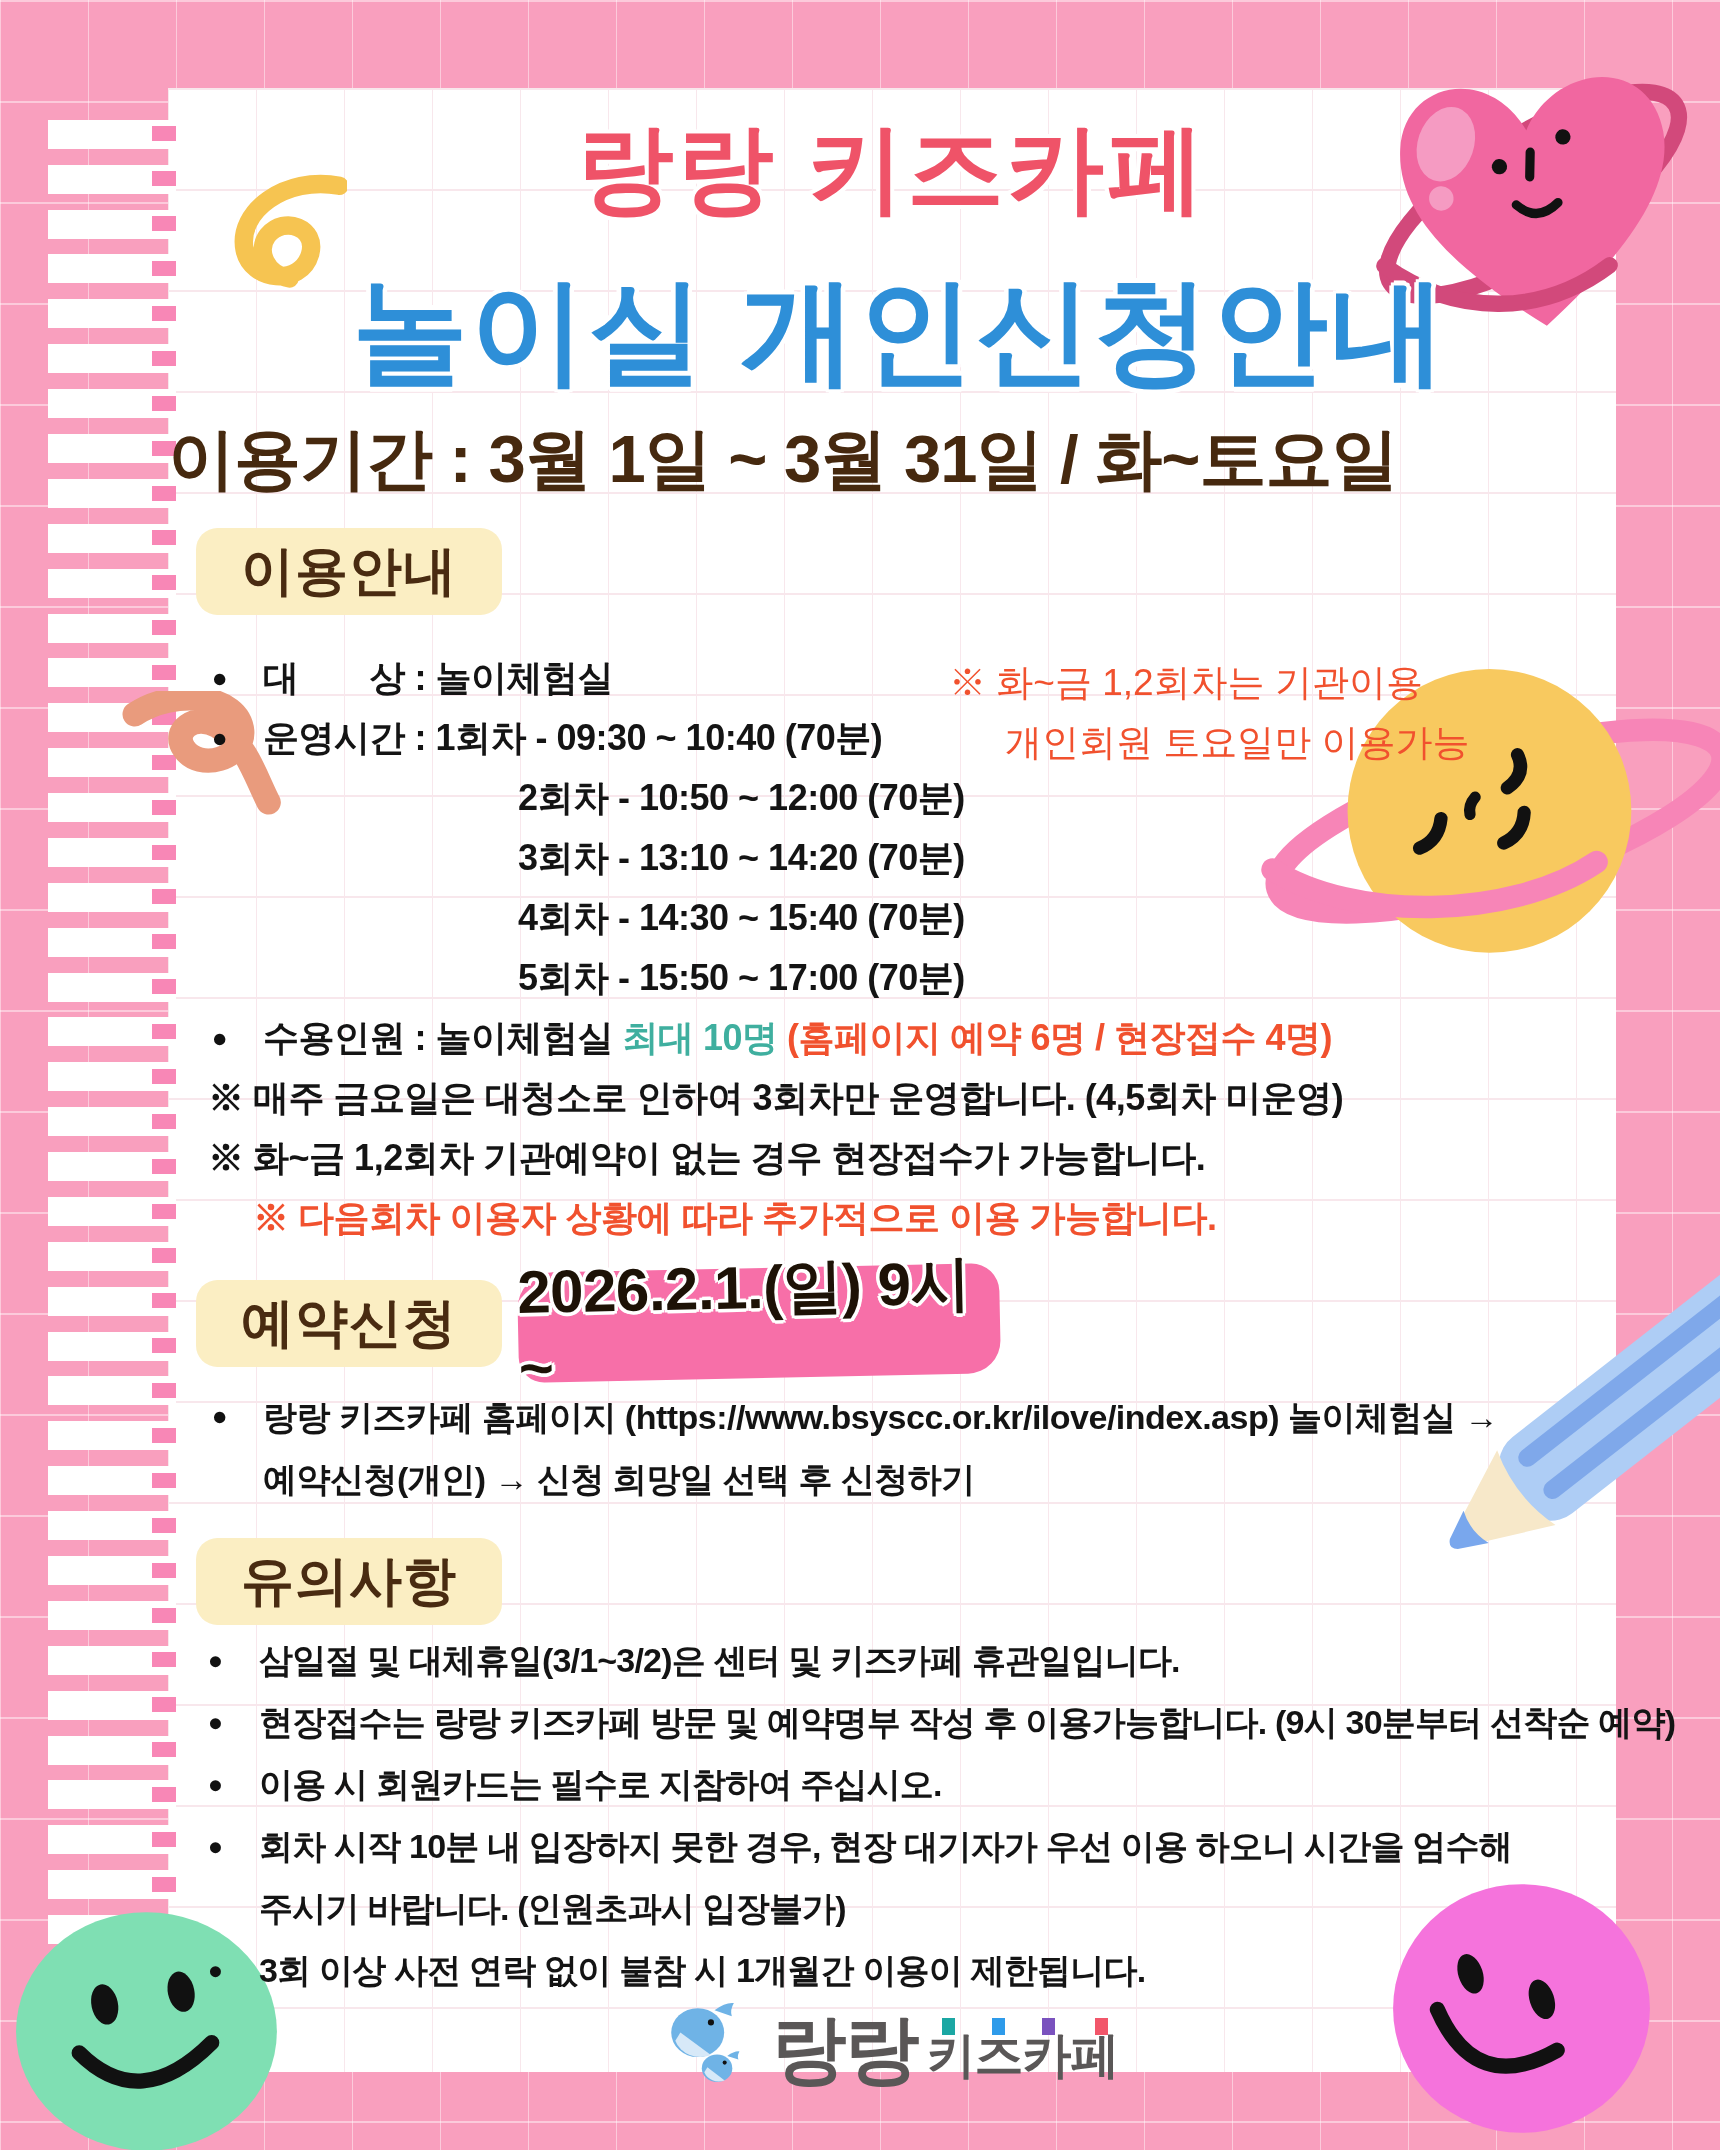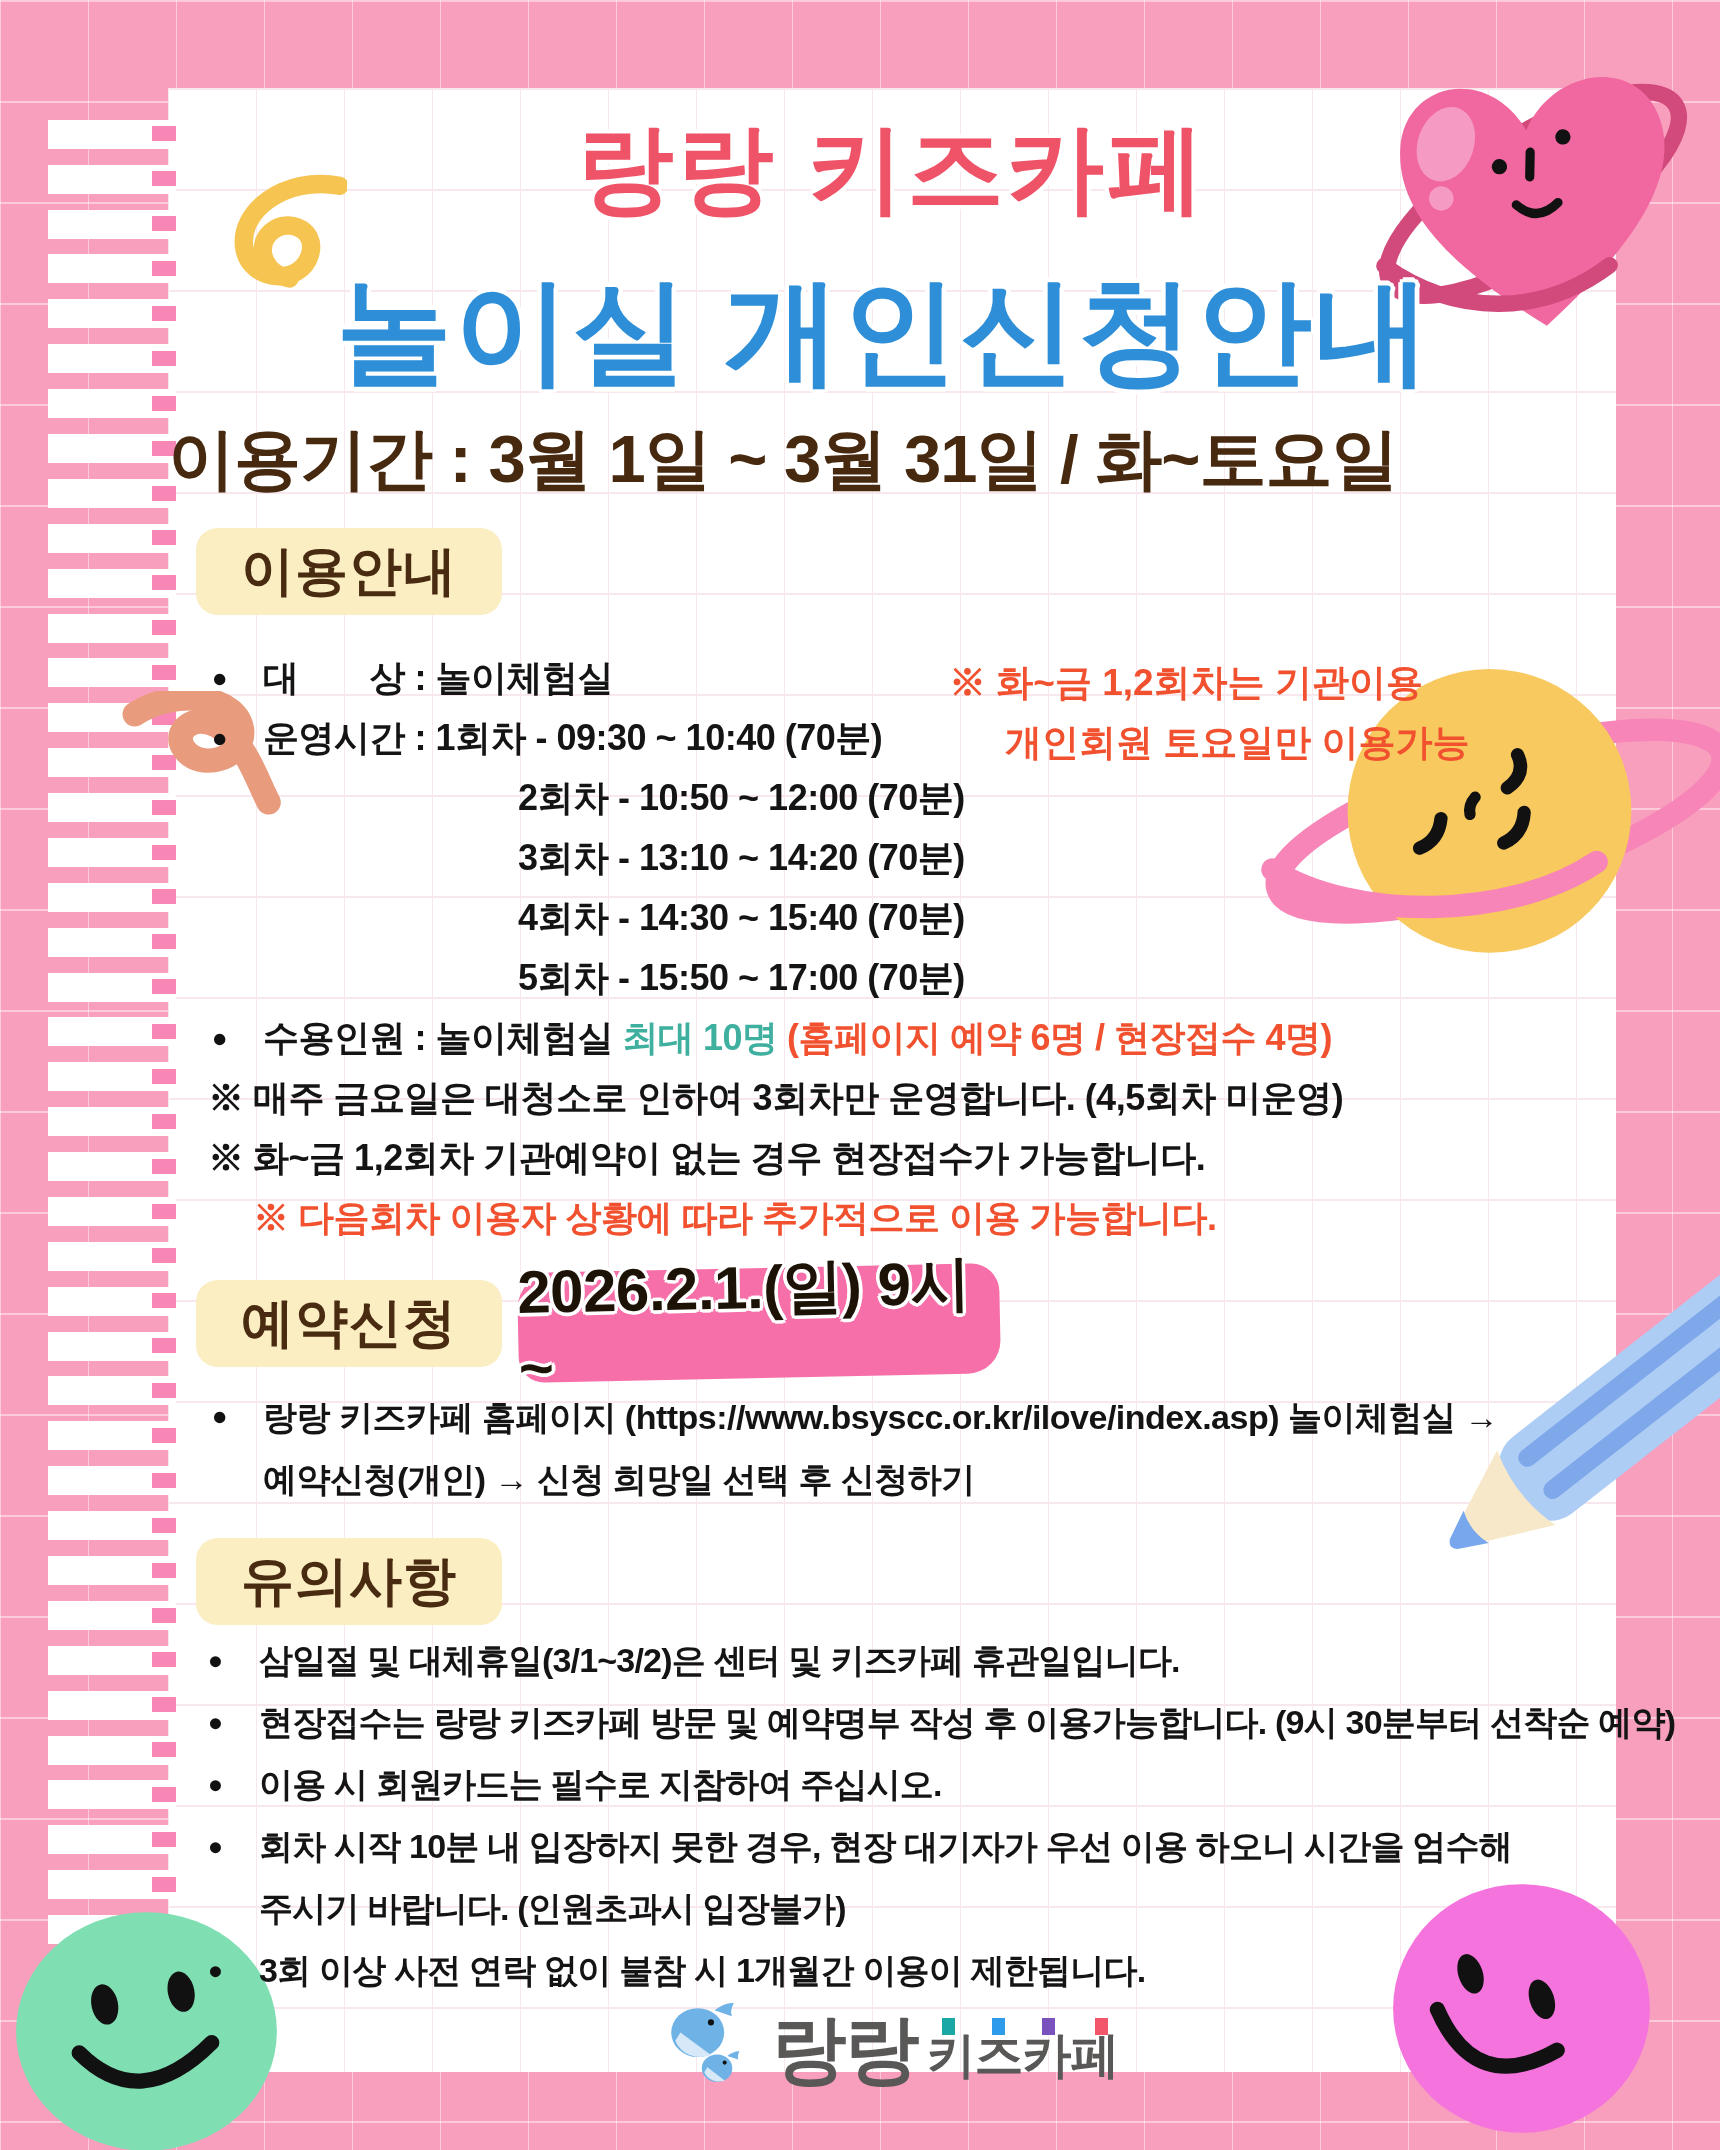--- a/index.html
+++ b/index.html
@@ -23,21 +23,21 @@
   }
   .tooth{position:absolute;left:48px;width:128px;height:28.6px;background:#ffffff;}
   .hole{position:absolute;left:152px;width:24px;height:15.3px;background:#F887B6;}
 
   .title1{
     position:absolute;left:168px;top:105px;width:1448px;text-align:center;
     font-size:97px;font-weight:800;letter-spacing:3.1px;color:#EF5368;
     text-shadow:-4.1px 0 #fff,4.1px 0 #fff,0 -4.1px #fff,0 4.1px #fff,-3.1px -3.1px #fff,3.1px 3.1px #fff,-3.1px 3.1px #fff,3.1px -3.1px #fff;
   }
   .title2{
-    position:absolute;left:160px;top:254px;width:1448px;text-align:center;
+    position:absolute;left:176px;top:254px;width:1448px;text-align:center;
     font-size:116px;font-weight:800;letter-spacing:2px;color:#2E8FD8;
     text-shadow:-4.6px 0 #fff,4.6px 0 #fff,0 -4.6px #fff,0 4.6px #fff,-3.1px -3.1px #fff,3.1px 3.1px #fff,-3.1px 3.1px #fff,3.1px -3.1px #fff;
   }
   .period{
     position:absolute;left:168px;top:414px;width:1448px;text-align:left;
     font-size:67px;font-weight:800;letter-spacing:-1px;color:#46290F;
   }
   .header-box{
     position:absolute;left:196px;width:306px;height:87px;background:#FBEEC3;
     border-radius:21.4px;display:flex;align-items:center;justify-content:center;
@@ -51,21 +51,21 @@
   .usage-list{position:absolute;left:204px;top:648px;width:1265px;font-size:36px;font-weight:600;letter-spacing:-0.5px;}
   .usage-list .row{position:relative;line-height:60px;white-space:nowrap;}
   .bullet-row{padding-left:59px;}
   .bullet-row::before{content:"●";position:absolute;left:7.7px;top:0;font-size:26.5px;line-height:60px;color:#111;}
   .indent-row{padding-left:314px;}
   .teal{color:#3FAF9F;font-weight:800;}
   .orange{color:#F1512E;}
   .note-row{padding-left:4.1px;}
 
   .side-note{
-    position:absolute;left:949px;top:653px;font-size:37px;font-weight:700;
+    position:absolute;left:949px;top:653px;font-size:37px;font-weight:400;
     color:#F1512E;line-height:60px;white-space:nowrap;
   }
   .side-note .l2{padding-left:56px;}
 
   .date-badge{
     position:absolute;left:518px;top:1268px;width:482px;height:110px;background:#F76FA8;
     border-radius:36px 28px 33px 25.5px;transform:rotate(-1.2deg);
     display:flex;align-items:center;justify-content:center;
   }
   .date-badge span{

